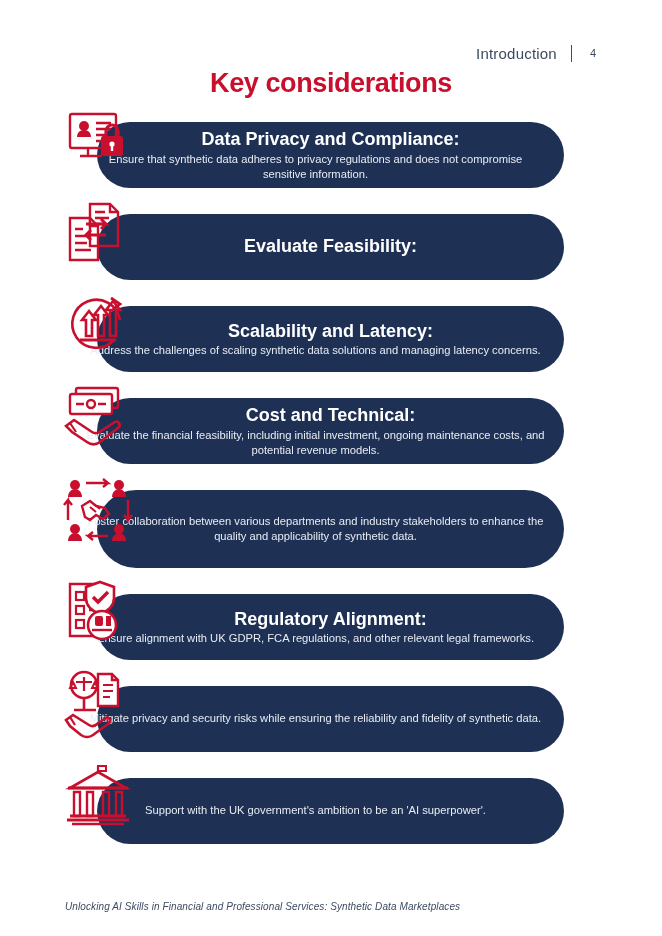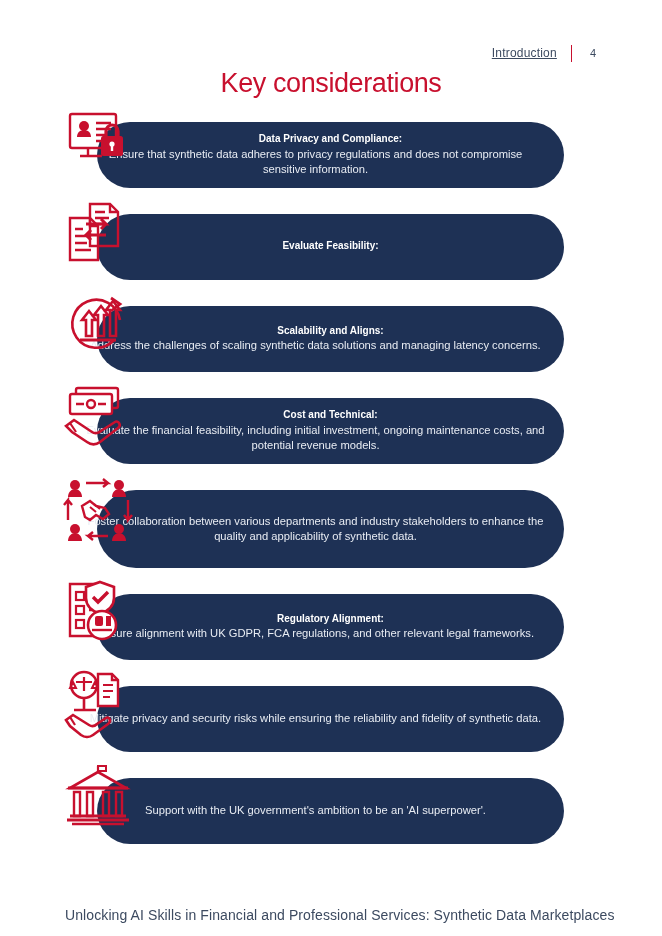--- a/index.html
+++ b/index.html
@@ -12,36 +12,35 @@
   }
   .page{position:relative;width:662px;height:936px;}
 
   
   .header{
     position:absolute;top:44px;right:66px;
     display:flex;align-items:center;gap:0px;
     height:18px;
   }
   .header .section{
-    font-size:12px;color:#3c4a60;letter-spacing:.2px;
+    font-size:15px;color:#3c4a60;letter-spacing:.2px;
     padding-right:14px;
-    text-decoration:underline;
   }
   .header .divider{
     width:1px;height:17px;background:#c8102e;
   }
   .header .pageno{
     font-size:11px;color:#3c4a60;padding-left:18px;
   }
 
   
   .title{
     position:absolute;top:68px;left:0;width:662px;
     text-align:center;
-    font-size:27px;font-weight:normal;
+    font-size:27px;font-weight:bold;
     color:#c8102e;
     letter-spacing:-.4px;
   }
 
   
   .cards{position:absolute;top:118px;left:0;width:662px;}
   .row{
     position:relative;
     height:74px;
     margin-bottom:18px;
@@ -52,42 +51,42 @@
     left:97px;right:98px;
     top:4px;bottom:4px;
     background:#1e3155;
     border-radius:40px;
     display:flex;flex-direction:column;
     align-items:center;justify-content:center;
     padding:4px 26px 4px 26px;
     box-sizing:border-box;
   }
   .card-title{
-    color:#ffffff;font-weight:bold;font-size:10px;
+    color:#ffffff;font-weight:bold;font-size:18px;
     line-height:1.25;text-align:center;
     margin-bottom:1px;
   }
   .card-desc{
     color:#e8ecf3;font-size:11.2px;
     line-height:1.35;text-align:center;
     width:460px;
     margin-left:-30px;
   }
   .icon{
     position:absolute;
     left:62px;top:-12px;
     width:72px;height:72px;
     z-index:5;
   }
   .icon svg{display:block;width:72px;height:72px;}
 
   
   .footer{
-    position:absolute;left:65px;bottom:13px;
-    font-size:14px;color:#3c4a60;letter-spacing:.1px;
+    position:absolute;left:65px;bottom:24px;
+    font-size:10px;color:#3c4a60;letter-spacing:.1px;font-style:italic;
   }
 </style>
 </head>
 <body>
 
 <div class="page">
 
   <div class="header">
     <span class="section">Introduction</span>
     <span class="divider"></span>
@@ -131,21 +130,21 @@
           <path d="M13 38h12M13 45h12M13 52h16M13 31h8" stroke="#c8102e"></path>
           <path d="M33 14h10M33 20h14M33 26h8" stroke="#c8102e"></path>
           <path d="M24 26h20l-5-5M44 26l-5 5" stroke="#c8102e" stroke-width="3"></path>
           <path d="M44 37H24l5-5M24 37l5 5" stroke="#c8102e" stroke-width="3"></path>
         </svg>
       </div>
     </div>
 
     <div class="row">
       <div class="card">
-        <div class="card-title">Scalability and Aligns:</div>
+        <div class="card-title">Scalability and Latency:</div>
         <div class="card-desc">Address the challenges of scaling synthetic data solutions and managing latency concerns.</div>
       </div>
       <div class="icon">
         <svg viewBox="0 0 72 72" fill="none" stroke="#c8102e" stroke-width="2.6">
           <path d="M58 30a24 24 0 1 0-6 20" stroke="#c8102e"></path>
           <path d="M49 8l9 6-9 7" stroke="#c8102e" stroke-width="2.8"></path>
           <path d="M18 50h36" stroke="#c8102e" stroke-width="2.8"></path>
           <path d="M24 46V30l-4 0 7-9 7 9-4 0v16z" stroke="#c8102e"></path>
           <path d="M36 46V25l-4 0 7-9 7 9-4 0v21z" stroke="#c8102e"></path>
           <path d="M48 46V20l-4 0 7-9 7 9-4 0v26z" stroke="#c8102e"></path>

